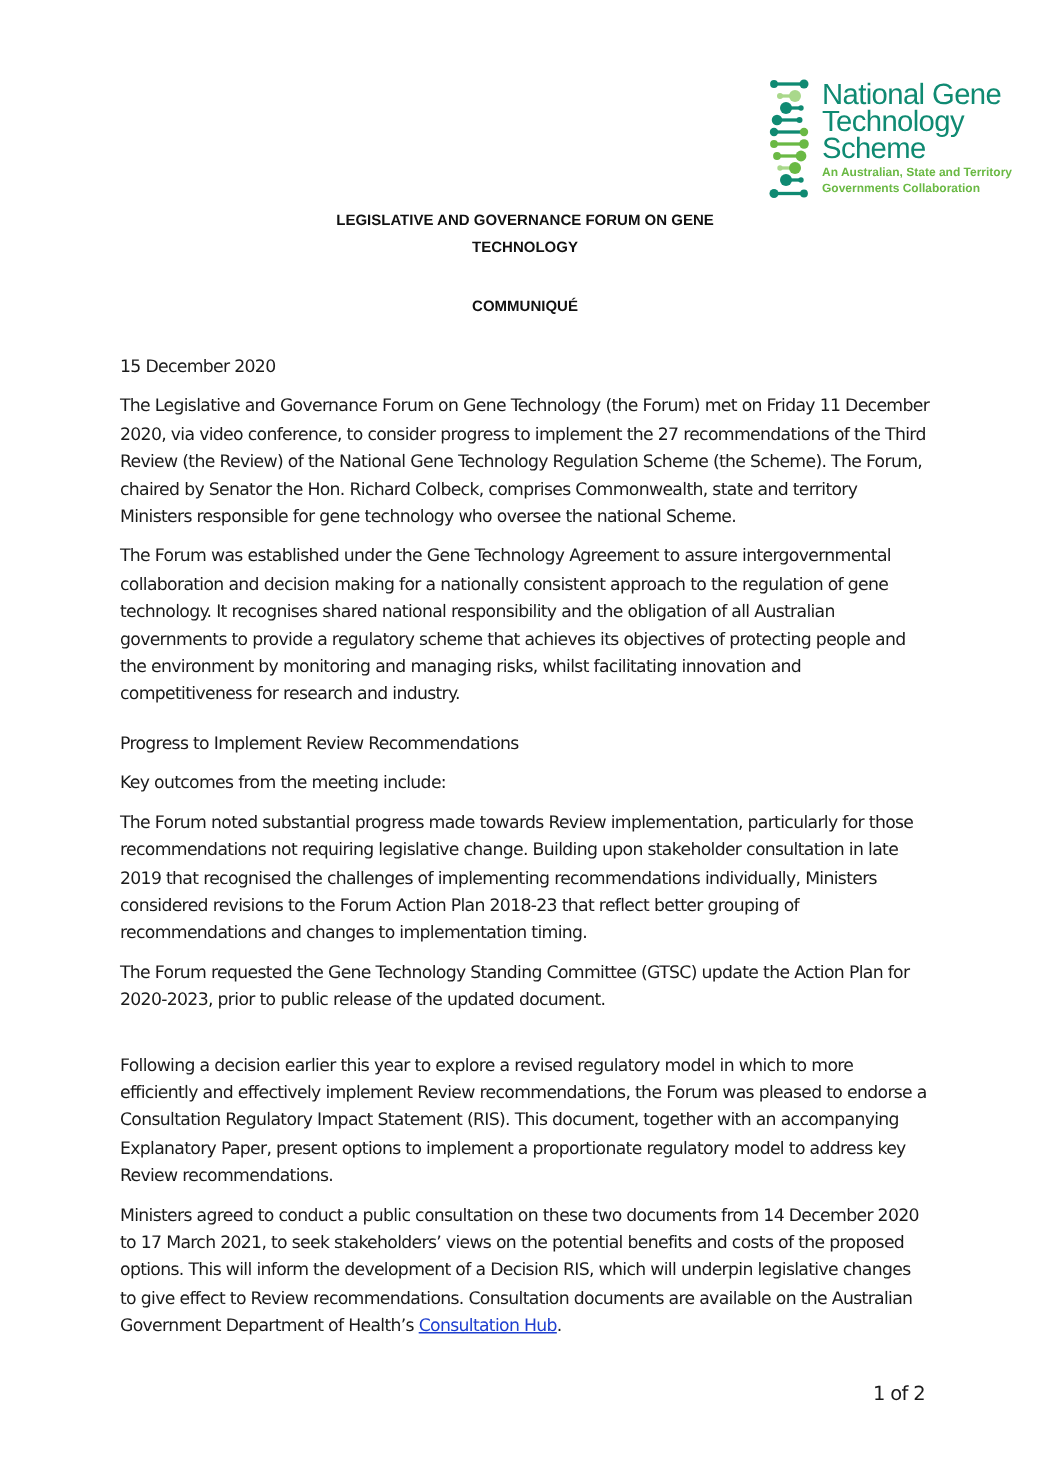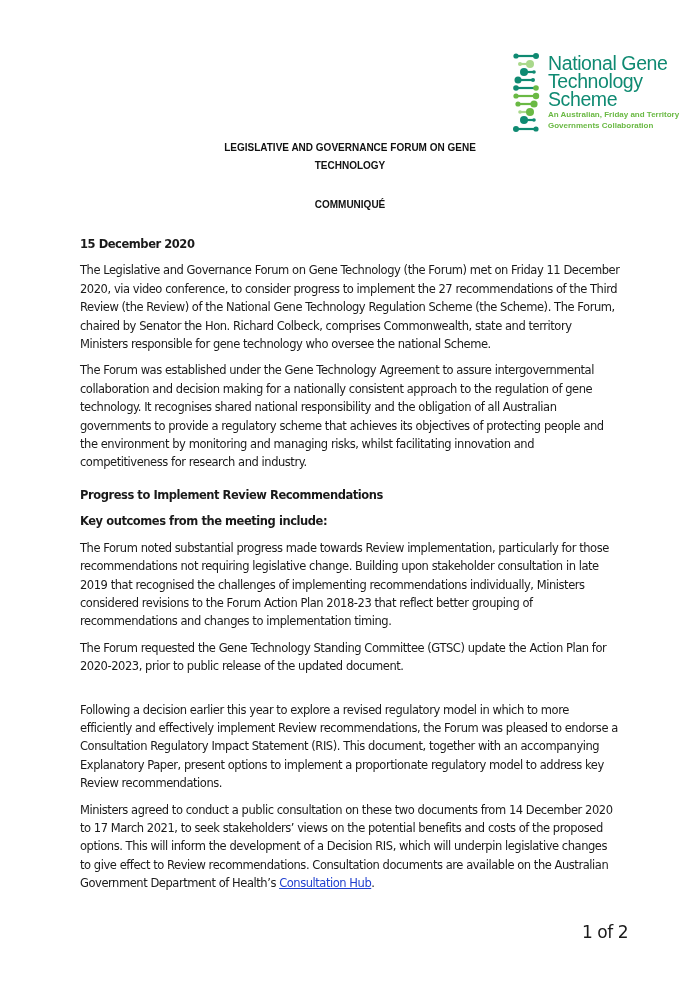--- a/index.html
+++ b/index.html
@@ -5,23 +5,23 @@
   html, body { margin:0; padding:0; background:#ffffff; }
   body { width:696px; height:984px; position:relative; overflow:hidden; font-family:"DejaVu Sans", sans-serif; color:#1a1a1a; }
   .logo { position:absolute; left:510px; top:50px; width:180px; height:90px; }
   .logo-dna { position:absolute; left:0; top:2px; width:36px; height:84px; }
   .logo-text { position:absolute; left:38px; top:4px; }
   .logo-line { font-family:"Liberation Sans", sans-serif; color:#0f8a72; font-size:19.5px; line-height:18px; letter-spacing:-0.4px; }
   .logo-sub { font-family:"Liberation Sans", sans-serif; color:#6ab944; font-size:8px; line-height:9px; font-weight:bold; margin-top:2px; }
   .title { position:absolute; left:80px; width:540px; text-align:center; font-family:"Liberation Sans", sans-serif; font-weight:bold; font-size:10px; line-height:18px; color:#111; }
   .content { position:absolute; left:80px; top:235px; width:540px; font-family:"DejaVu Sans", sans-serif; font-size:11.5px; line-height:18.4px; letter-spacing:-0.45px; }
   .content p { margin:0 0 8px 0; }
-  .bold { font-weight:bold; }
+  .bold { font-weight:normal; }
   .link { color:#1f3fcf; text-decoration:underline; cursor:pointer; }
-  .pagenum { position:absolute; left:582px; top:922px; font-family:"DejaVu Sans", sans-serif; font-size:17px; letter-spacing:-0.45px; }
+  .pagenum { position:absolute; left:582px; top:922px; font-family:"DejaVu Sans", sans-serif; font-size:13px; letter-spacing:-0.45px; }
 </style>
 </head>
 <body>
 
 <div class="logo">
   <svg class="logo-dna" viewBox="0 0 36 84">
     <g stroke-width="2.2">
       <line x1="6" y1="4" x2="26" y2="4" stroke="#0f8a72"></line>
         <circle cx="6" cy="4" r="2.6" fill="#0f8a72"></circle>
         <circle cx="26" cy="4" r="3" fill="#0f8a72"></circle>
@@ -51,21 +51,21 @@
         <circle cx="24" cy="68" r="1.8" fill="#0f8a72"></circle>
       <line x1="6" y1="77" x2="26" y2="77" stroke="#0f8a72"></line>
         <circle cx="6" cy="77" r="3" fill="#0f8a72"></circle>
         <circle cx="26" cy="77" r="2.6" fill="#0f8a72"></circle>
     </g>
   </svg>
   <div class="logo-text">
     <div class="logo-line">National Gene</div>
     <div class="logo-line">Technology</div>
     <div class="logo-line">Scheme</div>
-    <div class="logo-sub">An Australian, Friday and Territory</div>
+    <div class="logo-sub">An Australian, State and Territory</div>
     <div class="logo-sub">Governments Collaboration</div>
   </div>
 </div>
 
 <div class="title" style="top:139px;">
   <div>LEGISLATIVE AND GOVERNANCE FORUM ON GENE</div>
   <div>TECHNOLOGY</div>
 </div>
 <div class="title" style="top:196px;">COMMUNIQUÉ</div>
 

